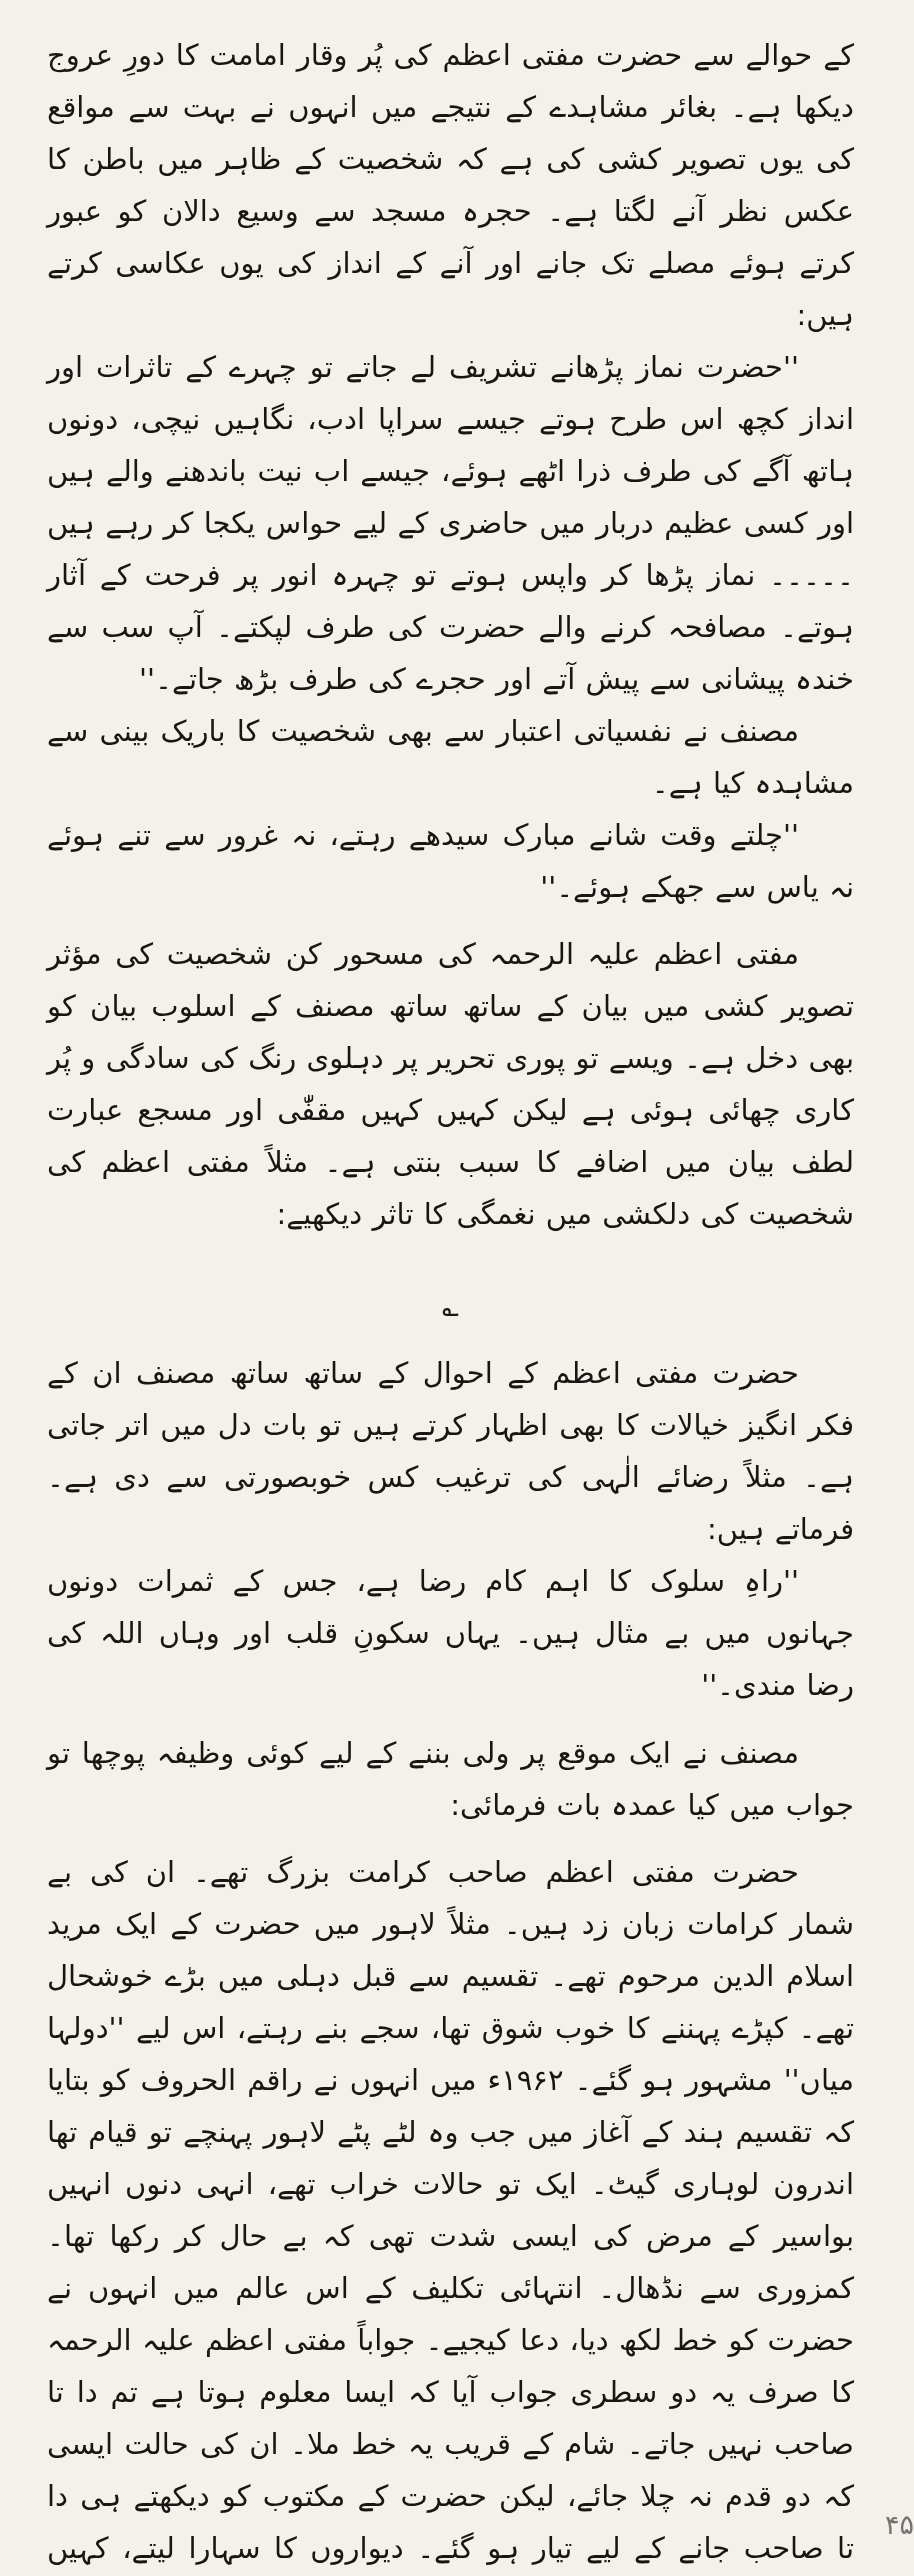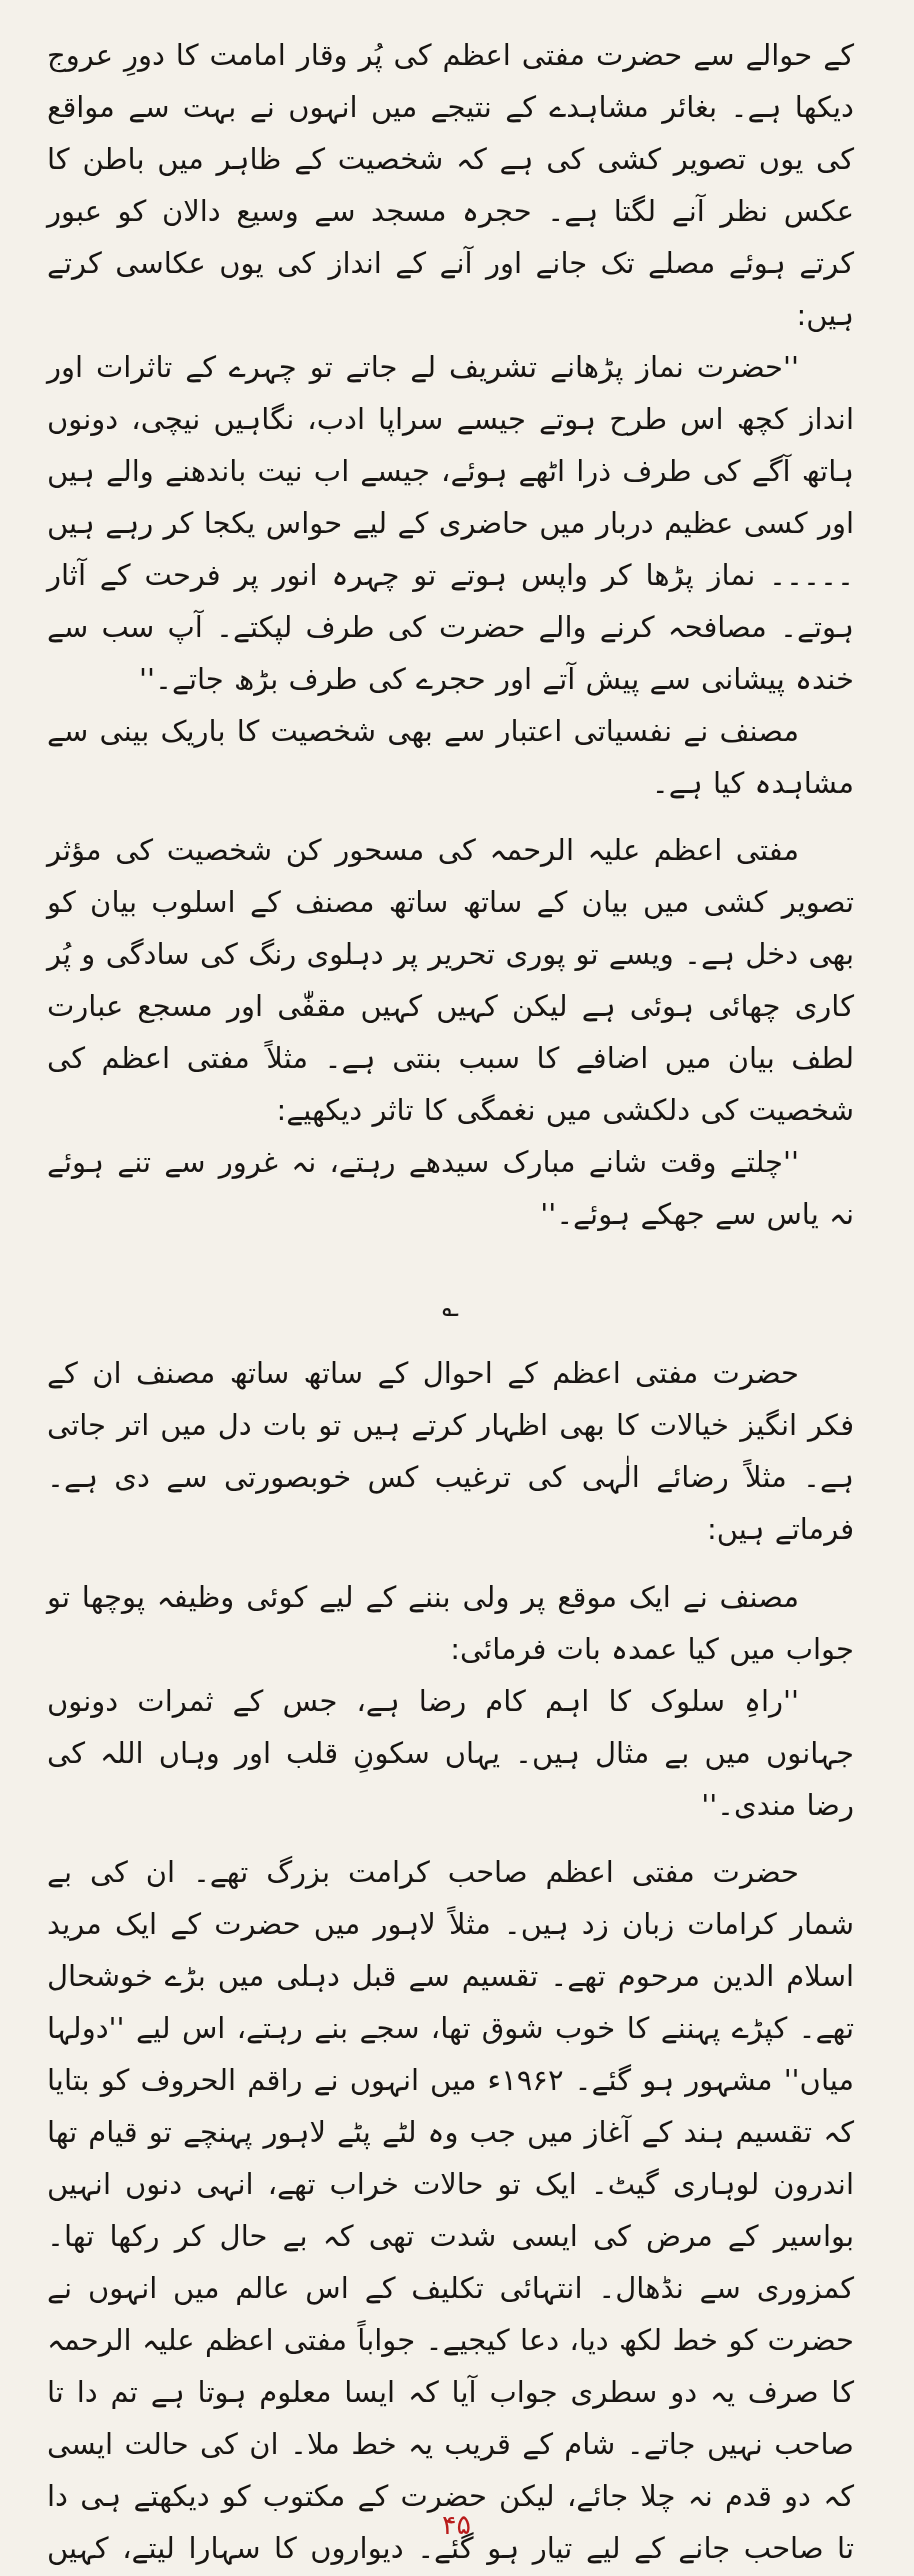--- a/index.html
+++ b/index.html
@@ -37,51 +37,50 @@
     font-size: 29px;
     margin-top: 40px;
     margin-bottom: 9.5px;
   }
   .gap-top { margin-top: 15.2px; }
   .page-number {
     position: absolute;
     bottom: 36px;
     left: 0;
     right: 0;
-    text-align: center;
     font-size: 27px;
-    color: #b91c1c;
+    color: #737373;
   }
 </style>
 </head>
 <body>
 
 <div class="page">
 
   <div class="text-block">کے حوالے سے حضرت مفتی اعظم کی پُر وقار امامت کا دورِ عروج دیکھا ہے۔ بغائر مشاہدے کے نتیجے میں انہوں نے بہت سے مواقع کی یوں تصویر کشی کی ہے کہ شخصیت کے ظاہر میں باطن کا عکس نظر آنے لگتا ہے۔ حجرہ مسجد سے وسیع دالان کو عبور کرتے ہوئے مصلے تک جانے اور آنے کے انداز کی یوں عکاسی کرتے ہیں:</div>
 
   <div class="text-block quote indent">''حضرت نماز پڑھانے تشریف لے جاتے تو چہرے کے تاثرات اور انداز کچھ اس طرح ہوتے جیسے سراپا ادب، نگاہیں نیچی، دونوں ہاتھ آگے کی طرف ذرا اٹھے ہوئے، جیسے اب نیت باندھنے والے ہیں اور کسی عظیم دربار میں حاضری کے لیے حواس یکجا کر رہے ہیں ۔۔۔۔۔ نماز پڑھا کر واپس ہوتے تو چہرہ انور پر فرحت کے آثار ہوتے۔ مصافحہ کرنے والے حضرت کی طرف لپکتے۔ آپ سب سے خندہ پیشانی سے پیش آتے اور حجرے کی طرف بڑھ جاتے۔''</div>
 
   <div class="text-block indent">مصنف نے نفسیاتی اعتبار سے بھی شخصیت کا باریک بینی سے مشاہدہ کیا ہے۔</div>
 
 
+  <div class="text-block quote indent">''چلتے وقت شانے مبارک سیدھے رہتے، نہ غرور سے تنے ہوئے نہ یاس سے جھکے ہوئے۔''</div>
+
   <div class="text-block indent gap-top">مفتی اعظم علیہ الرحمہ کی مسحور کن شخصیت کی مؤثر تصویر کشی میں بیان کے ساتھ ساتھ مصنف کے اسلوب بیان کو بھی دخل ہے۔ ویسے تو پوری تحریر پر دہلوی رنگ کی سادگی و پُر کاری چھائی ہوئی ہے لیکن کہیں کہیں مقفّٰی اور مسجع عبارت لطف بیان میں اضافے کا سبب بنتی ہے۔ مثلاً مفتی اعظم کی شخصیت کی دلکشی میں نغمگی کا تاثر دیکھیے:</div>
-
-  <div class="text-block quote indent">''چلتے وقت شانے مبارک سیدھے رہتے، نہ غرور سے تنے ہوئے نہ یاس سے جھکے ہوئے۔''</div>
 
 
 
   <div class="text-block verse-marker">؎</div>
 
 
   <div class="text-block indent gap-top">حضرت مفتی اعظم کے احوال کے ساتھ ساتھ مصنف ان کے فکر انگیز خیالات کا بھی اظہار کرتے ہیں تو بات دل میں اتر جاتی ہے۔ مثلاً رضائے الٰہی کی ترغیب کس خوبصورتی سے دی ہے۔ فرماتے ہیں:</div>
 
+  <div class="text-block quote indent">''راہِ سلوک کا اہم کام رضا ہے، جس کے ثمرات دونوں جہانوں میں بے مثال ہیں۔ یہاں سکونِ قلب اور وہاں اللہ کی رضا مندی۔''</div>
+
   <div class="text-block indent gap-top">مصنف نے ایک موقع پر ولی بننے کے لیے کوئی وظیفہ پوچھا تو جواب میں کیا عمدہ بات فرمائی:</div>
-
-  <div class="text-block quote indent">''راہِ سلوک کا اہم کام رضا ہے، جس کے ثمرات دونوں جہانوں میں بے مثال ہیں۔ یہاں سکونِ قلب اور وہاں اللہ کی رضا مندی۔''</div>
 
 
   <div class="text-block indent gap-top">حضرت مفتی اعظم صاحب کرامت بزرگ تھے۔ ان کی بے شمار کرامات زبان زد ہیں۔ مثلاً لاہور میں حضرت کے ایک مرید اسلام الدین مرحوم تھے۔ تقسیم سے قبل دہلی میں بڑے خوشحال تھے۔ کپڑے پہننے کا خوب شوق تھا، سجے بنے رہتے، اس لیے ''دولہا میاں'' مشہور ہو گئے۔ ۱۹۶۲ء میں انہوں نے راقم الحروف کو بتایا کہ تقسیم ہند کے آغاز میں جب وہ لٹے پٹے لاہور پہنچے تو قیام تھا اندرون لوہاری گیٹ۔ ایک تو حالات خراب تھے، انہی دنوں انہیں بواسیر کے مرض کی ایسی شدت تھی کہ بے حال کر رکھا تھا۔ کمزوری سے نڈھال۔ انتہائی تکلیف کے اس عالم میں انہوں نے حضرت کو خط لکھ دیا، دعا کیجیے۔ جواباً مفتی اعظم علیہ الرحمہ کا صرف یہ دو سطری جواب آیا کہ ایسا معلوم ہوتا ہے تم دا تا صاحب نہیں جاتے۔ شام کے قریب یہ خط ملا۔ ان کی حالت ایسی کہ دو قدم نہ چلا جائے، لیکن حضرت کے مکتوب کو دیکھتے ہی دا تا صاحب جانے کے لیے تیار ہو گئے۔ دیواروں کا سہارا لیتے، کہیں بیٹھ</div>
 
   <div class="page-number">۴۵</div>
 
 </div>
 
 
 </body></html>

